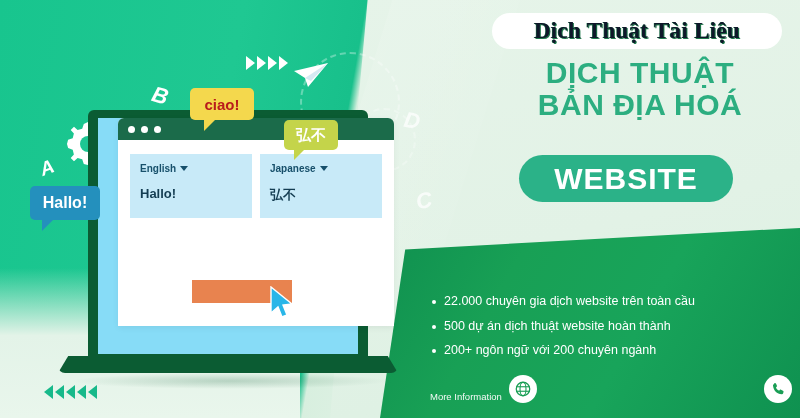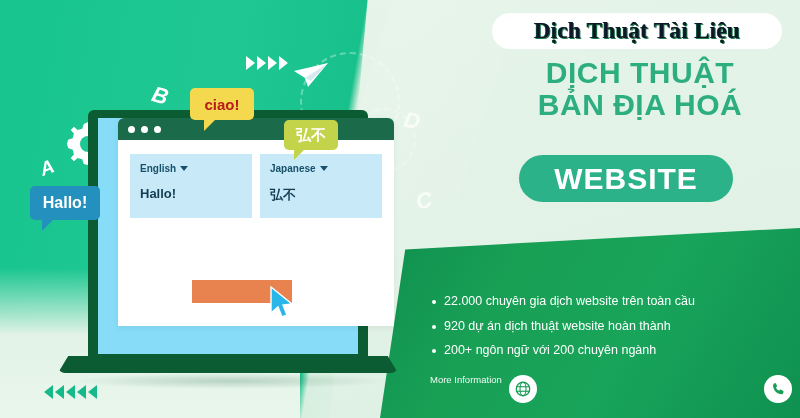--- a/index.html
+++ b/index.html
@@ -129,21 +129,21 @@
   }
   .website-badge span{color:#ffffff;font-weight:bold;font-size:30px;letter-spacing:1px;}
   .bullets{position:absolute;left:432px;top:258px;width:360px;margin-top:36px;}
   .bullet{
     display:flex;align-items:flex-start;gap:8px;color:#ffffff;font-size:12.5px;
     margin-bottom:9px;line-height:1.25;
   }
   .bullet .dotb{width:4px;height:4px;border-radius:50%;background:#ffffff;margin-top:6px;flex:none;}
   
   .footer{position:absolute;left:430px;top:360px;width:362px;height:46px;display:flex;align-items:center;}
-  .foot-block{display:flex;align-items:flex-start;gap:7px;margin-top:12px;}
+  .foot-block{display:flex;align-items:flex-end;gap:7px;margin-top:12px;}
   .foot-text{text-align:right;color:#ffffff;line-height:1.15;}
   .foot-small{font-size:9.5px;opacity:.95;}
   .foot-big{font-family:"Liberation Serif",serif;font-size:14.5px;font-weight:bold;}
   .foot-icon{
     width:28px;height:28px;border-radius:50%;background:#ffffff;
     display:flex;align-items:center;justify-content:center;flex:none;
   }
   .spacer{flex:1;}
 </style>
 </head>
@@ -250,21 +250,21 @@
     <span>WEBSITE</span>
   </div>
 
   <div class="bullets">
     <div class="bullet">
       <span class="dotb"></span>
       <span>22.000 chuyên gia dịch website trên toàn cầu</span>
     </div>
     <div class="bullet">
       <span class="dotb"></span>
-      <span>920 dự án dịch thuật website hoàn thành</span>
+      <span>500 dự án dịch thuật website hoàn thành</span>
     </div>
     <div class="bullet">
       <span class="dotb"></span>
       <span>200+ ngôn ngữ với 200 chuyên ngành</span>
     </div>
   </div>
 
   <div class="footer">
     <div class="foot-block">
       <div class="foot-text">

